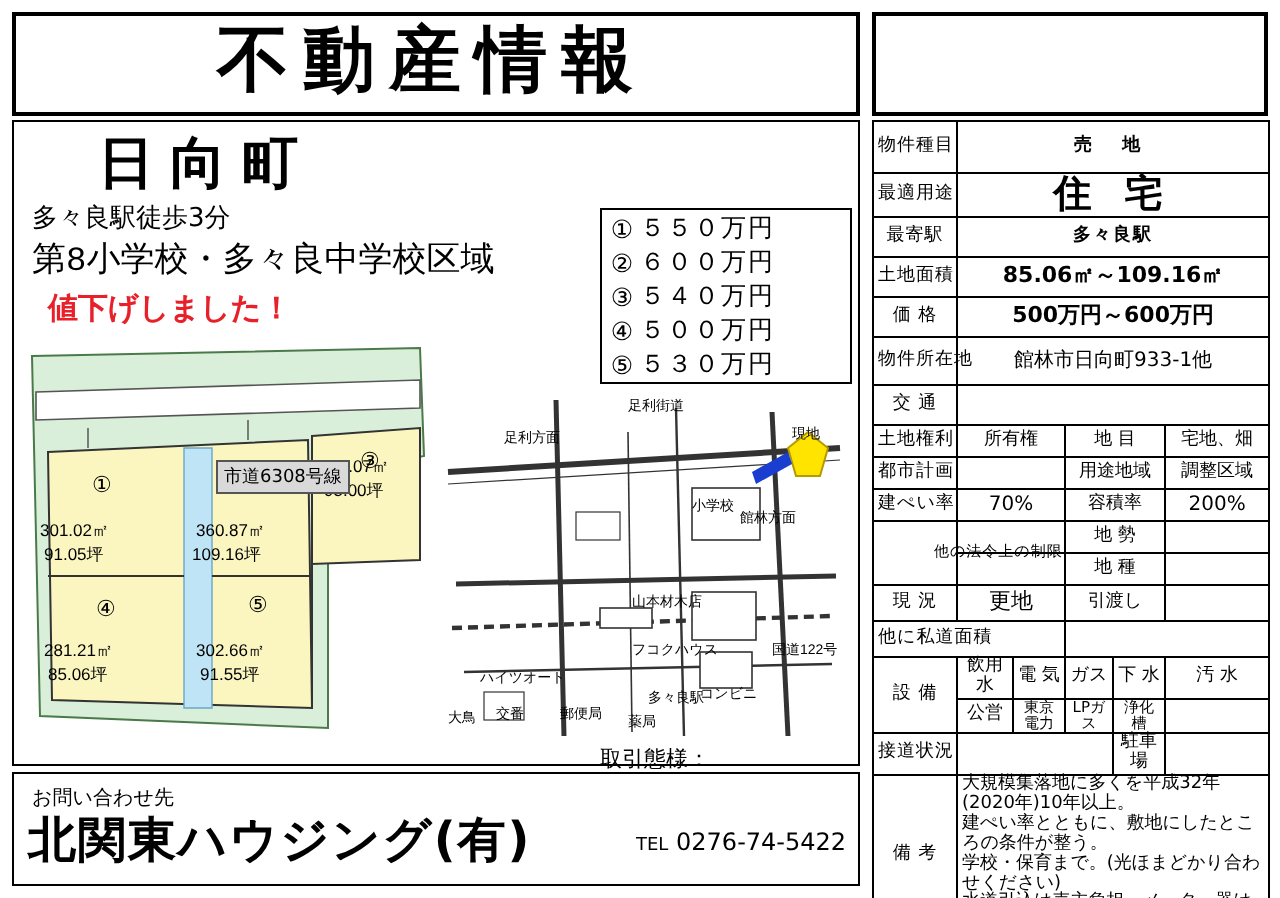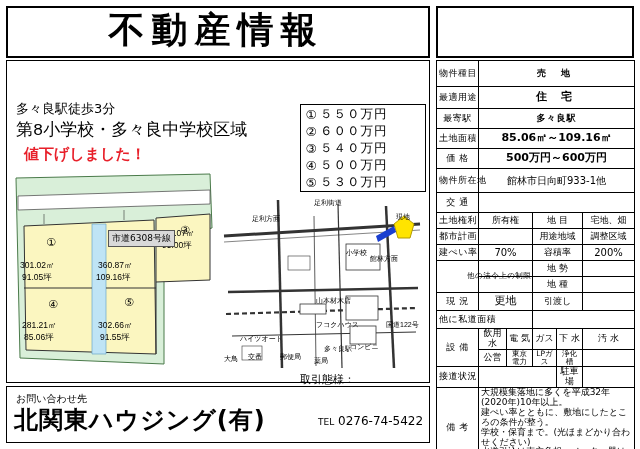--- a/index.html
+++ b/index.html
@@ -61,20 +61,21 @@
   .tiny{font-size:7px;line-height:1.25;text-align:left;}
 </style>
 </head>
 <body>
 
 <div class="page">
 
   <div class="frame title-box"></div>
   <div class="title-text">不動産情報</div>
   <div class="frame town-box"></div>
+  <div class="town-text">日向町</div>
 
   <div class="frame left-box"></div>
   <div class="txt sub1">多々良駅徒歩3分</div>
   <div class="txt sub2">第8小学校・多々良中学校区域</div>
   <div class="txt nedage">値下げしました！</div>
 
   <div class="frame price-box"></div>
   <div class="price-row" style="top:106px;">
     <span class="num">①</span>
     <span class="val">５５０万円</span>
@@ -203,21 +204,21 @@
         <col style="width:26px">
         <col style="width:26px">
     </colgroup>
     <tbody>
       <tr style="height:26px;">
         <td class="lbl">物件種目</td>
         <td class="big" colspan="6">売 地</td>
       </tr>
       <tr style="height:22px;">
         <td class="lbl">最適用途</td>
-        <td class="mid" colspan="6" style="font-size:11px;letter-spacing:5px;text-align:center;">住 宅</td>
+        <td class="mid" colspan="6" style="font-size:19px;letter-spacing:5px;text-align:center;">住 宅</td>
       </tr>
       <tr style="height:20px;">
         <td class="lbl">最寄駅</td>
         <td class="mid" colspan="6">多々良駅</td>
       </tr>
       <tr style="height:20px;">
         <td class="lbl">土地面積</td>
         <td class="mid" colspan="6" style="font-size:11px;letter-spacing:0;">85.06㎡～109.16㎡</td>
       </tr>
       <tr style="height:20px;">

